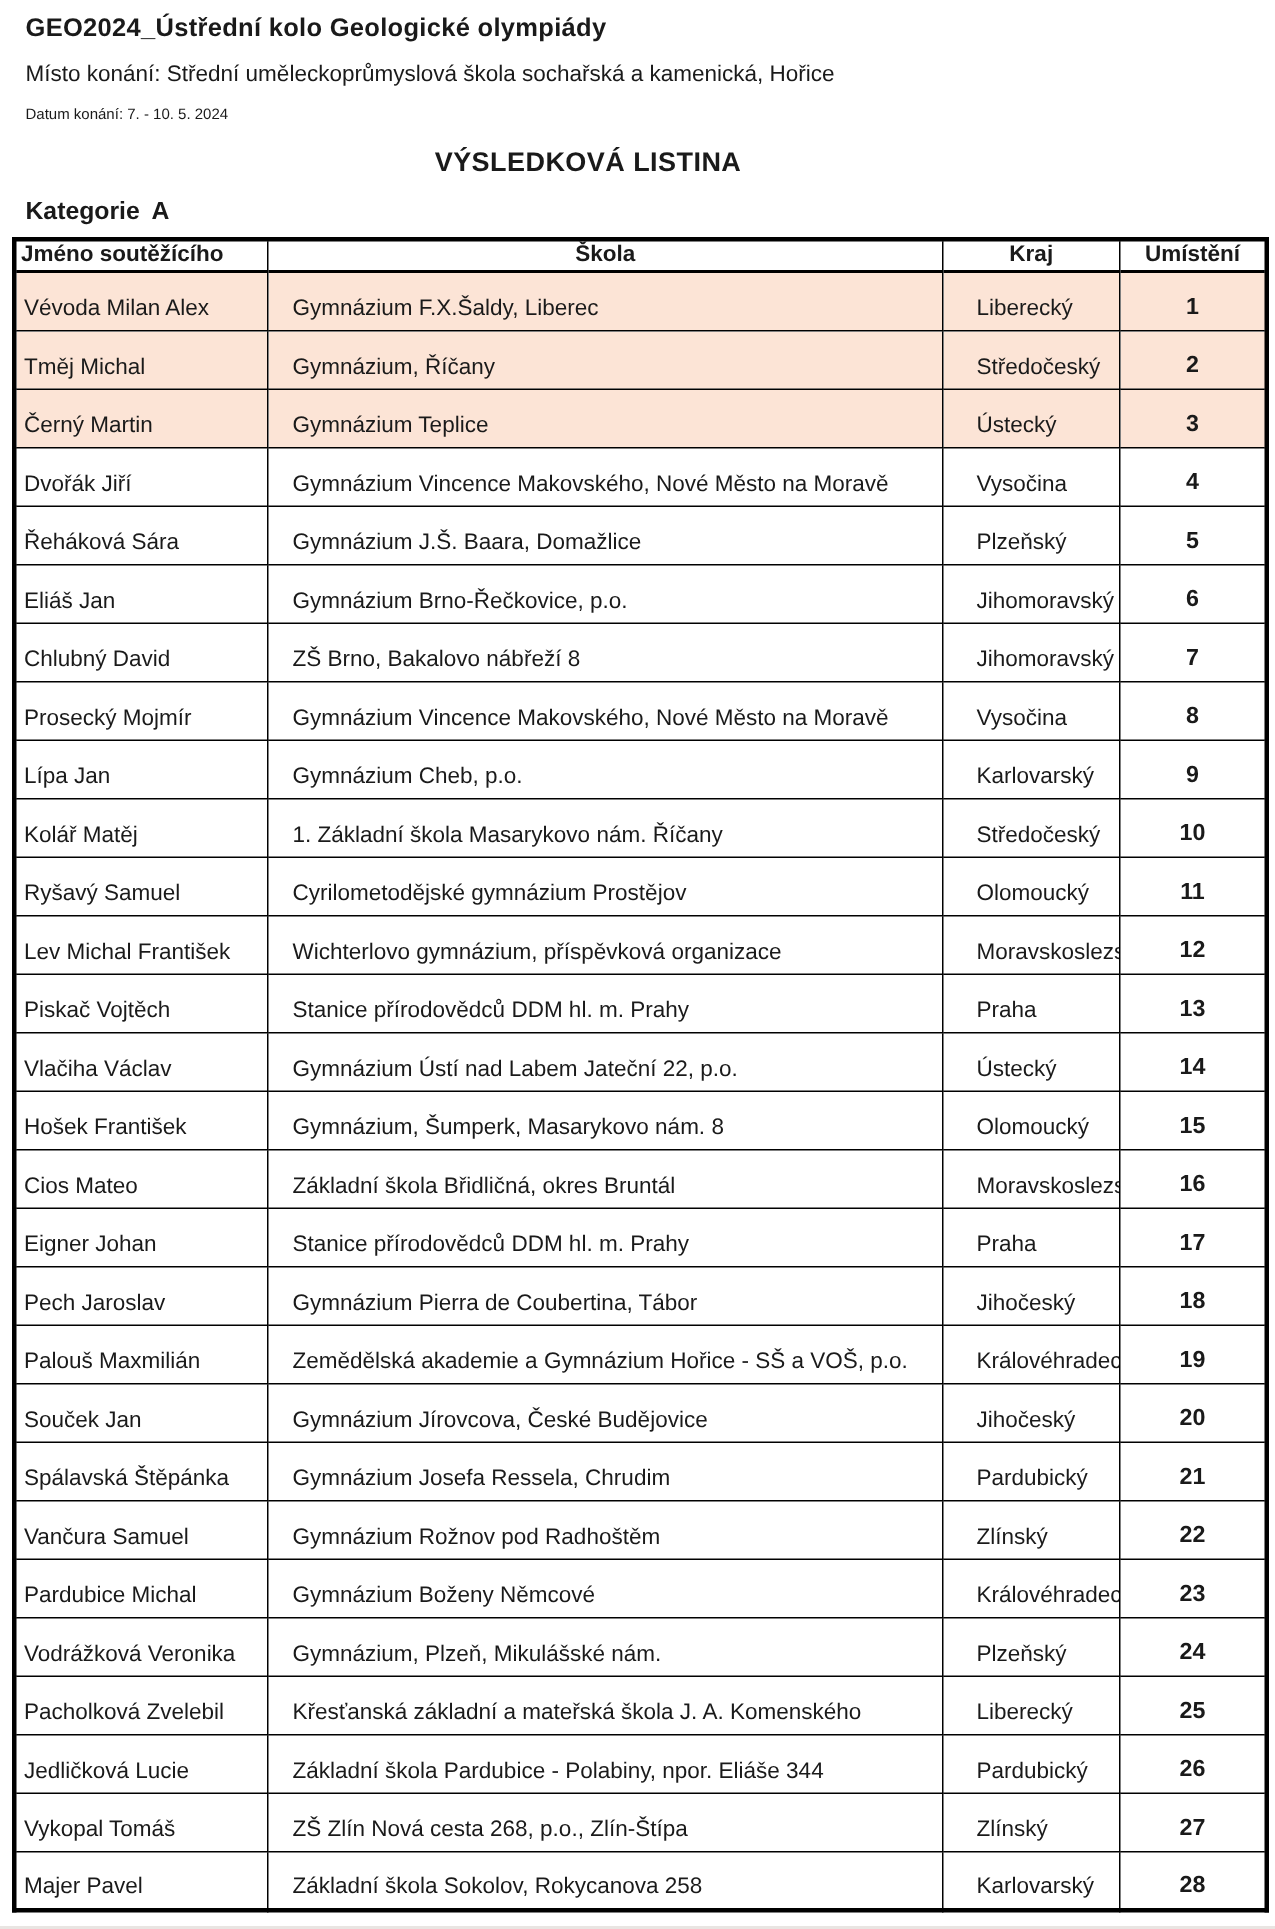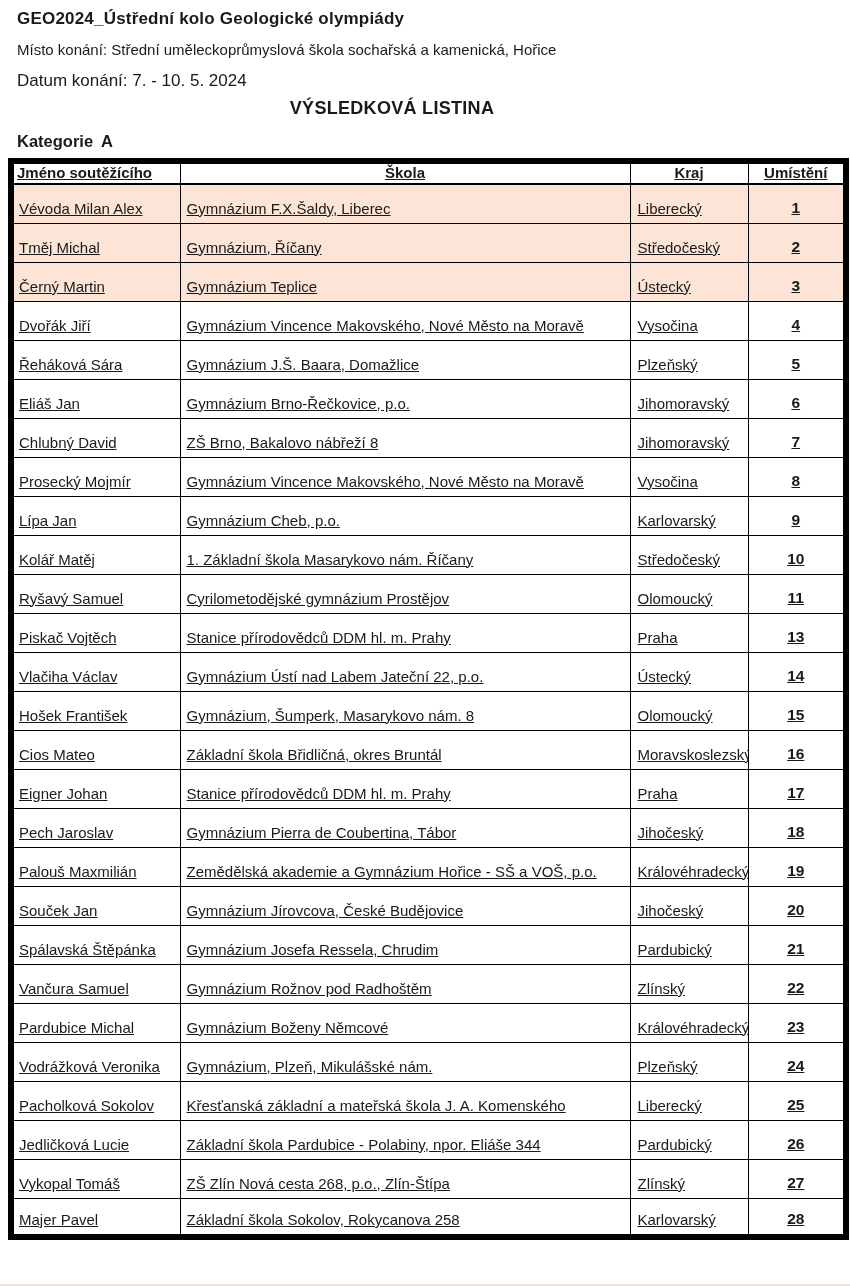--- a/index.html
+++ b/index.html
@@ -10,31 +10,30 @@
     color: #1a1a1a;
   }
   body {
     width: 850px; height: 1286px;
     position: relative;
     overflow: hidden;
   }
   .line { position: absolute; white-space: nowrap; text-align: right; }
   #doc-title     { left: 17px; top: 9px;  font-size: 17px; font-weight: bold; letter-spacing: 0.2px; }
   #venue-line    { left: 17px; top: 41px; font-size: 15px; }
-  #date-line     { left: 17px; top: 71px; font-size: 17px; }
+  #date-line     { left: 17px; top: 71px; font-size: 10px; }
   #list-title    { left: 0; top: 98px; width: 784px; text-align: center; font-size: 18px; font-weight: bold; letter-spacing: 0.3px; }
   #category-line { left: 17px; top: 132px; font-size: 16.5px; font-weight: bold; word-spacing: 4px; }
 
   #table-wrap { position: absolute; left: 8px; top: 158px; }
   table {
     border-collapse: collapse;
     table-layout: fixed;
     width: 835px;
-    border: 6px solid #000000;
-    text-decoration: underline;
+    border: 3px solid #000000;
   }
   col.w-name   { width: 169px; }
   col.w-school { width: 450px; }
   col.w-region { width: 118px; }
   col.w-rank   { width: 98px;  }
 
   th, td { border: 1px solid #000; overflow: hidden; }
 
   thead th {
     height: 21px;
@@ -49,22 +48,22 @@
   }
   thead th.h-name { text-align: left; padding-left: 3px; }
 
   tbody td {
     height: 39px;
     vertical-align: bottom;
     font-size: 15px;
     padding: 0 2px 6px 5px;
     white-space: nowrap;
   }
-  td.c-school { padding-left: 6px; }
-  td.c-region { padding-left: 7px; }
+  td.c-school { padding-left: 16px; }
+  td.c-region { padding-left: 22px; }
   td.c-rank   { text-align: center; font-weight: bold; font-size: 15.5px; padding-left: 0; padding-right: 0; }
 
   tr.hl td { background: #FCE4D6; margin-left: 27px; }
 
   #page-bottom-edge {
     position: absolute; left: 0; bottom: 0;
     width: 850px; height: 2px;
     background: #e9e5e2;
   }
 </style>
@@ -154,20 +153,26 @@
     <td class="c-region">Středočeský</td>
     <td class="c-rank">10</td>
   </tr>
         <tr>
     <td class="c-name">Ryšavý Samuel</td>
     <td class="c-school">Cyrilometodějské gymnázium Prostějov</td>
     <td class="c-region">Olomoucký</td>
     <td class="c-rank">11</td>
   </tr>
         <tr>
+    <td class="c-name">Lev Michal František</td>
+    <td class="c-school">Wichterlovo gymnázium, příspěvková organizace</td>
+    <td class="c-region">Moravskoslezský</td>
+    <td class="c-rank">12</td>
+  </tr>
+        <tr>
     <td class="c-name">Piskač Vojtěch</td>
     <td class="c-school">Stanice přírodovědců DDM hl. m. Prahy</td>
     <td class="c-region">Praha</td>
     <td class="c-rank">13</td>
   </tr>
         <tr>
     <td class="c-name">Vlačiha Václav</td>
     <td class="c-school">Gymnázium  Ústí nad Labem Jateční 22, p.o.</td>
     <td class="c-region">Ústecký</td>
     <td class="c-rank">14</td>
@@ -226,21 +231,21 @@
     <td class="c-region">Královéhradecký</td>
     <td class="c-rank">23</td>
   </tr>
         <tr>
     <td class="c-name">Vodrážková Veronika</td>
     <td class="c-school">Gymnázium, Plzeň, Mikulášské nám.</td>
     <td class="c-region">Plzeňský</td>
     <td class="c-rank">24</td>
   </tr>
         <tr>
-    <td class="c-name">Pacholková Sokolov</td>
+    <td class="c-name">Pacholková Zvelebil</td>
     <td class="c-school">Křesťanská základní a mateřská škola J. A. Komenského</td>
     <td class="c-region">Liberecký</td>
     <td class="c-rank">25</td>
   </tr>
         <tr>
     <td class="c-name">Jedličková Lucie</td>
     <td class="c-school">Základní škola Pardubice - Polabiny, npor. Eliáše 344</td>
     <td class="c-region">Pardubický</td>
     <td class="c-rank">26</td>
   </tr>

